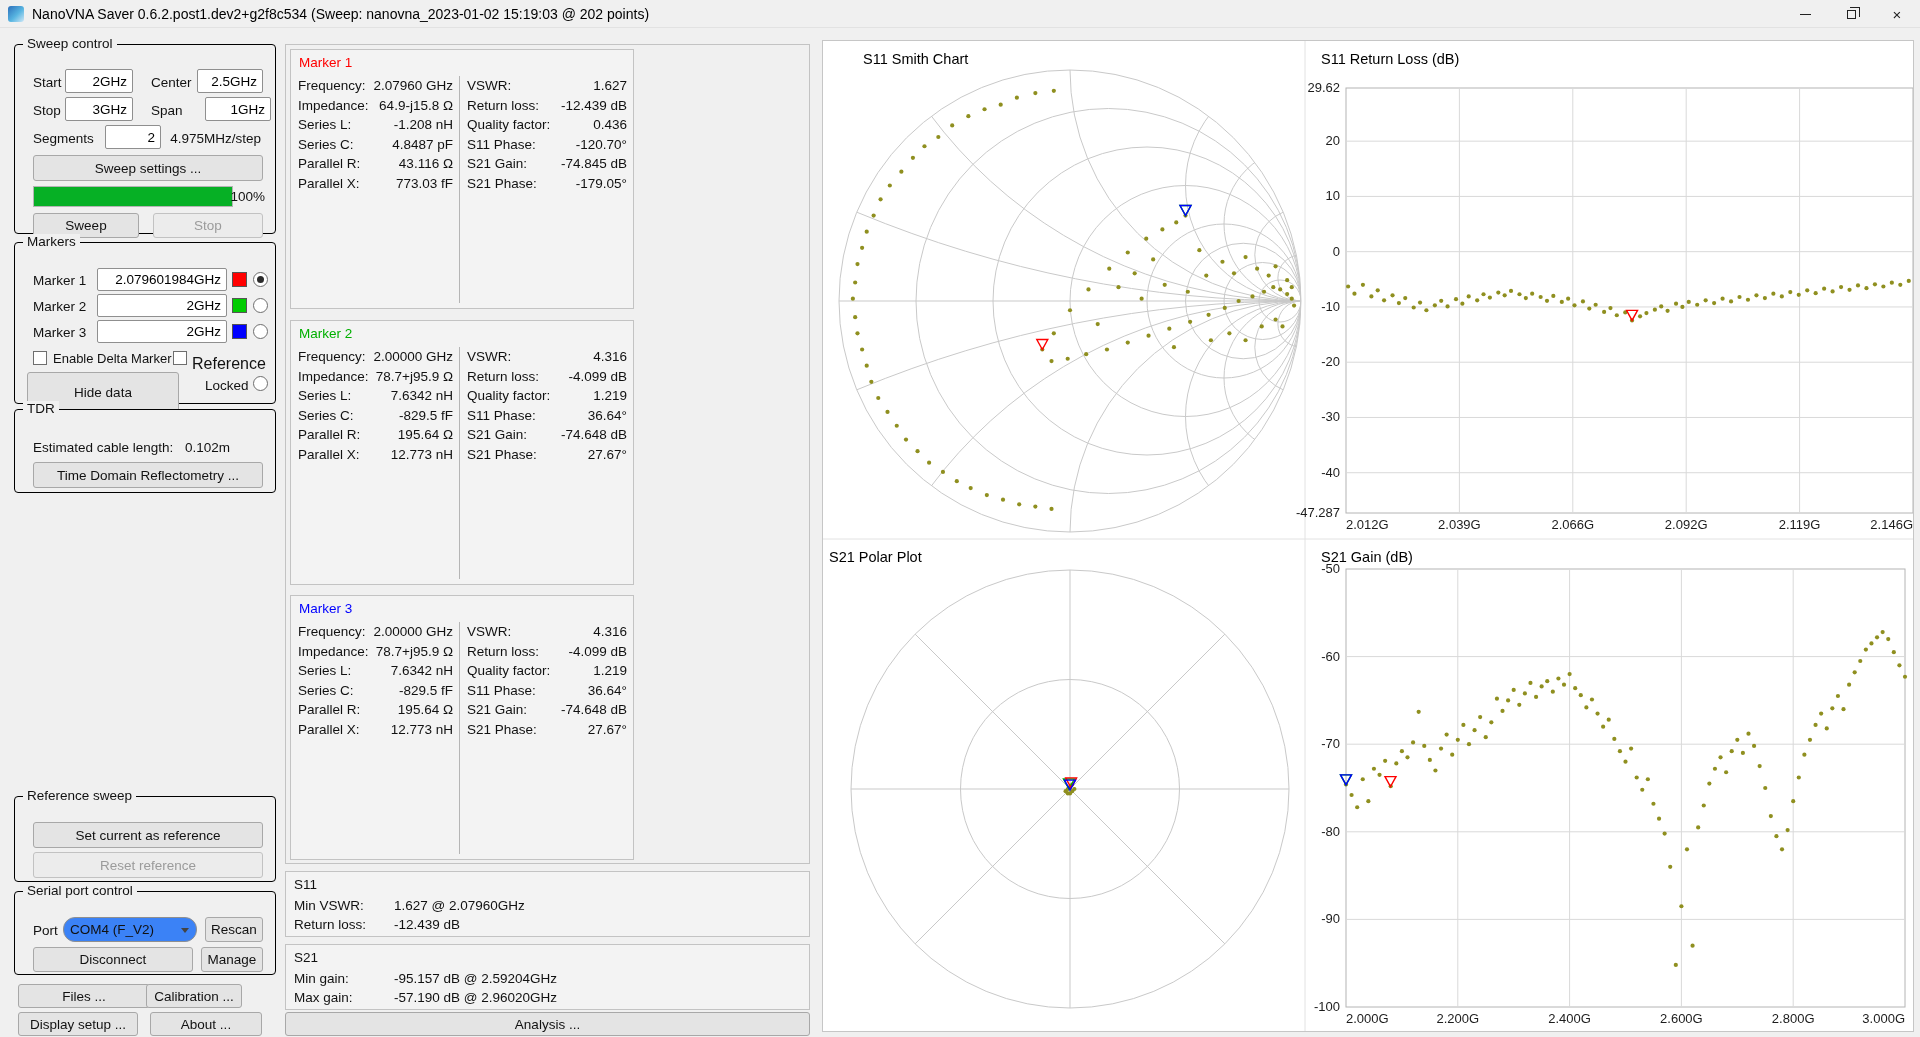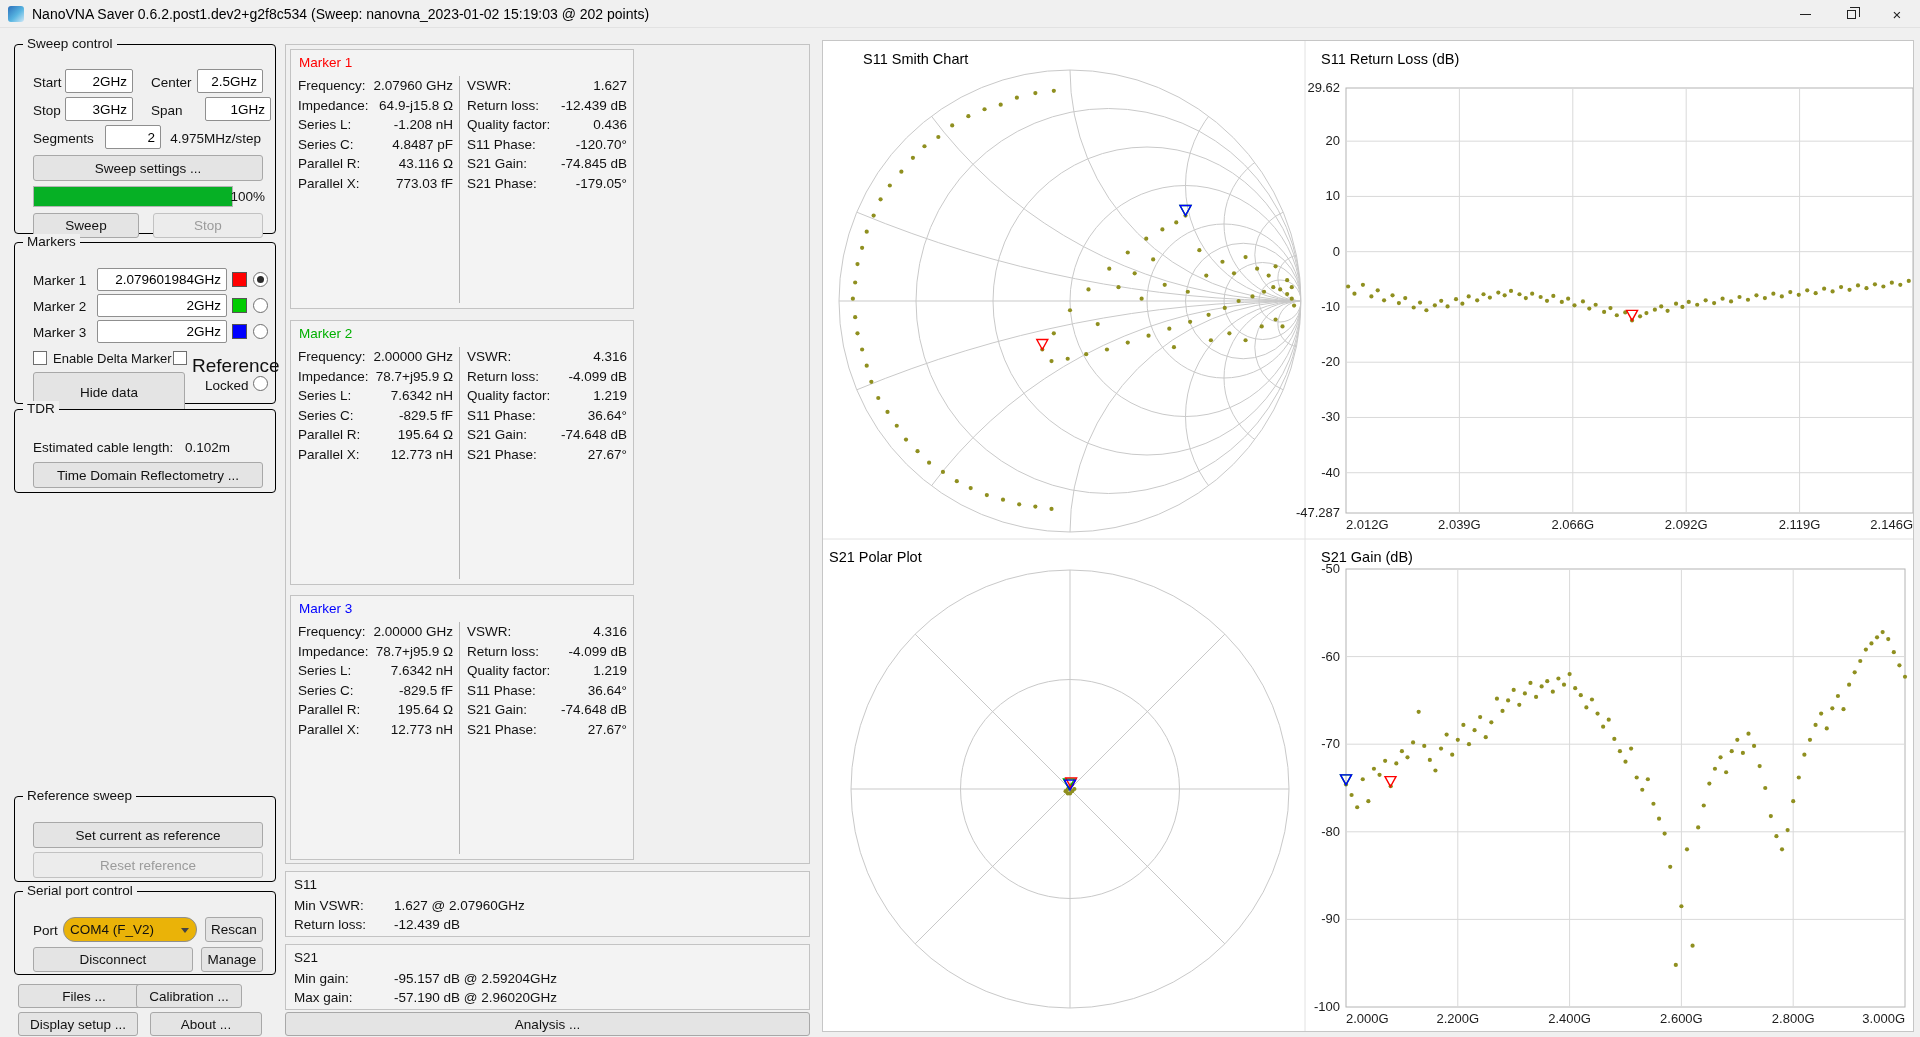--- a/index.html
+++ b/index.html
@@ -19,21 +19,21 @@
 .lbl{position:absolute;white-space:nowrap}
 .inp{position:absolute;background:#fff;border:1px solid #8f8f8f;border-radius:2px;font:13.5px "Liberation Sans",sans-serif;text-align:right;padding:0 5px}
 .btn{position:absolute;background:#e4e4e4;border:1px solid #a8a8a8;border-radius:3px;font:13.5px "Liberation Sans",sans-serif;display:flex;align-items:center;justify-content:center;white-space:nowrap;color:#111;cursor:default}
 .btn.disabled{color:#9b9b9b;background:#ececec;border-color:#c2c2c2}
 .swatch{position:absolute;width:15px;height:15px;border:1px solid #555}
 .radio{position:absolute;width:15px;height:15px;border:1px solid #6e6e6e;border-radius:50%;background:#fff}
 .radio.on::after{content:"";position:absolute;left:3px;top:3px;width:7px;height:7px;border-radius:50%;background:#2b2b2b}
 .cb{position:absolute;width:14px;height:14px;border:1px solid #6e6e6e;background:#fff}
 .progress{position:absolute;border:1px solid #b4b4b4;background:#e8e8e8}
 .progress .fill{height:100%;background:#06b025}
-.combo{position:absolute;background:#eab308;border:1px solid #8f8f8f;border-radius:12px;display:flex;align-items:center;padding:0 6px;white-space:nowrap}
+.combo{position:absolute;background:#3b82f6;border:1px solid #8f8f8f;border-radius:12px;display:flex;align-items:center;padding:0 6px;white-space:nowrap}
 .combo .arrow{position:absolute;right:7px;top:10px;width:0;height:0;border-left:4px solid transparent;border-right:4px solid transparent;border-top:5px solid #444}
 .panel{position:absolute;border:1px solid #c3c3c3;background:#f0f0f0}
 .mbox{position:absolute;border:1px solid #c3c3c3;background:#f3f3f3}
 .mtitle{position:absolute;left:8px;top:5px;white-space:nowrap}
 .mcols{position:absolute;left:0;top:26px;right:0;bottom:5px;display:grid;grid-template-columns:168px 1fr}
 .mcol{padding:0 6px 0 7px;overflow:hidden}
 .mcol + .mcol{border-left:1px solid #b5b5b5}
 .kv{display:flex;justify-content:space-between;line-height:19.5px;white-space:nowrap}
 .kv .v{text-align:right}
 .sumrows .kv{justify-content:flex-start;line-height:19px}
@@ -93,22 +93,22 @@
   <input class="inp" style="left: 82px; top: 51px; width: 130px; height: 23px;" value="2GHz">
   <div class="swatch" style="left: 217px; top: 55px; background-color: rgb(0, 204, 0);"></div>
   <div class="radio" style="left:238px;top:55px"></div>
   <span class="lbl" style="left:18px;top:82px">Marker 3</span>
   <input class="inp" style="left: 82px; top: 77px; width: 130px; height: 23px;" value="2GHz">
   <div class="swatch" style="left: 217px; top: 81px; background-color: rgb(0, 0, 255);"></div>
   <div class="radio" style="left:238px;top:81px"></div>
   <div class="cb" style="left:18px;top:108px"></div>
   <span class="lbl" style="left:38px;top:108px;font-size:13px">Enable Delta Marker</span>
   <div class="cb" style="left:158px;top:108px"></div>
-  <span class="lbl" style="left:177px;top:112px;font-size:19px">Reference</span>
-  <div class="btn" style="left:18px;top:129px;width:152px;height:40px">Hide data</div>
+  <span class="lbl" style="left:177px;top:112px;font-size:16px">Reference</span>
+  <div class="btn" style="left:12px;top:129px;width:152px;height:40px">Hide data</div>
   <span class="lbl" style="left:190px;top:135px">Locked</span>
   <div class="radio" style="left:238px;top:133px"></div>
 </div>
 
 <div class="group" style="left:14px;top:409px;width:262px;height:84px">
   <span class="gtitle">TDR</span>
   <span class="lbl" style="left:18px;top:30px">Estimated cable length:</span>
   <span class="lbl" style="left:170px;top:30px">0.102m</span>
   <div class="btn" style="left:18px;top:52px;width:230px;height:26px">Time Domain Reflectometry ...</div>
 </div>
@@ -125,21 +125,21 @@
   <div class="combo" style="left:48px;top:25px;width:134px;height:25px">
     <span>COM4 (F_V2)</span>
     <div class="arrow"></div>
   </div>
   <div class="btn" style="left:190px;top:25px;width:58px;height:25px">Rescan</div>
   <div class="btn" style="left:18px;top:55px;width:160px;height:25px">Disconnect</div>
   <div class="btn" style="left:186px;top:55px;width:62px;height:25px">Manage</div>
 </div>
 
 <div class="btn" style="left:18px;top:984px;width:132px;height:24px">Files ...</div>
-<div class="btn" style="left:136px;top:984px;width:106px;height:24px">Calibration ...</div>
+<div class="btn" style="left:146px;top:984px;width:96px;height:24px">Calibration ...</div>
 <div class="btn" style="left:18px;top:1012px;width:120px;height:24px">Display setup ...</div>
 <div class="btn" style="left:150px;top:1012px;width:112px;height:24px">About ...</div>
 
 <div class="panel" style="left:285px;top:44px;width:525px;height:820px">
   <div class="mbox" style="left:4px;top:4px;width:344px;height:260px">
     <span class="mtitle" style="color: rgb(255, 0, 0);">Marker 1</span>
     <div class="mcols">
       <div class="mcol">
           <div class="kv">
             <span class="k">Frequency:</span>

